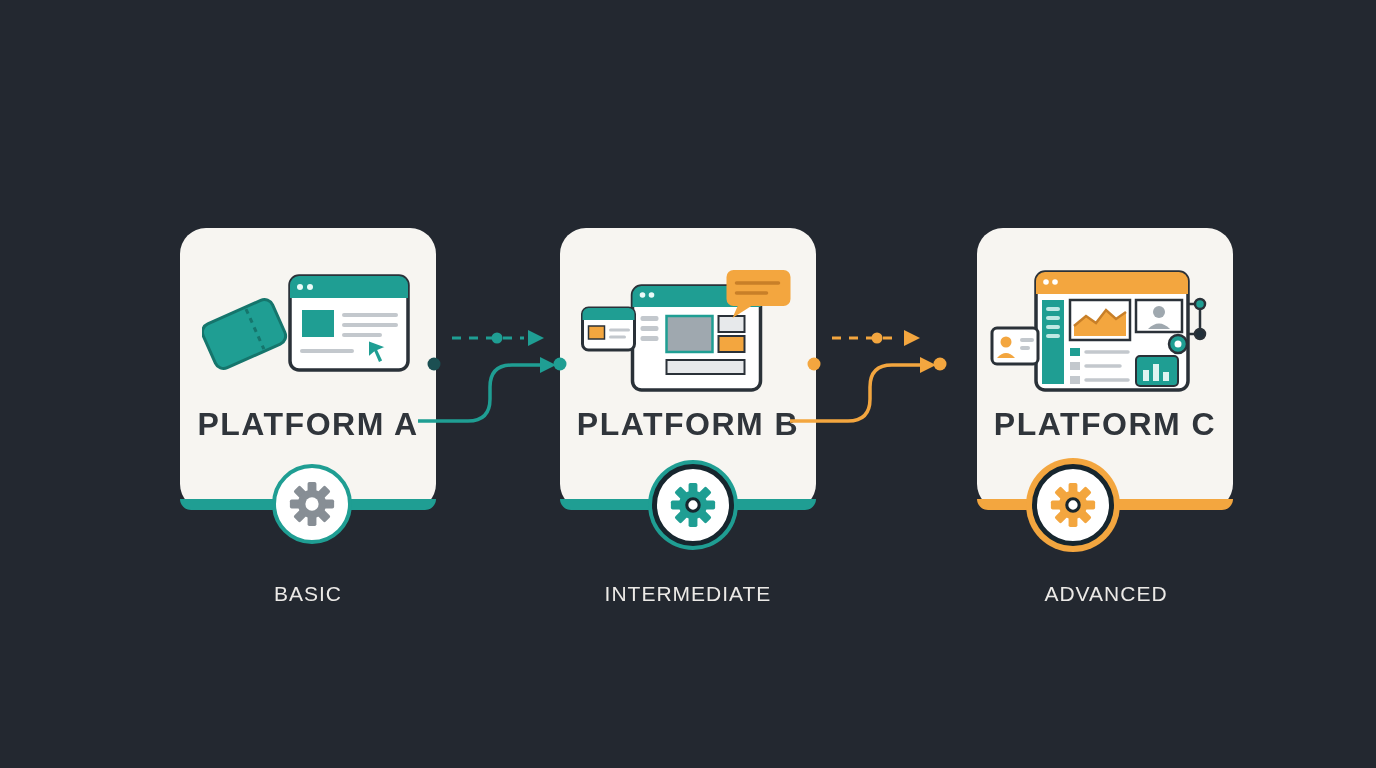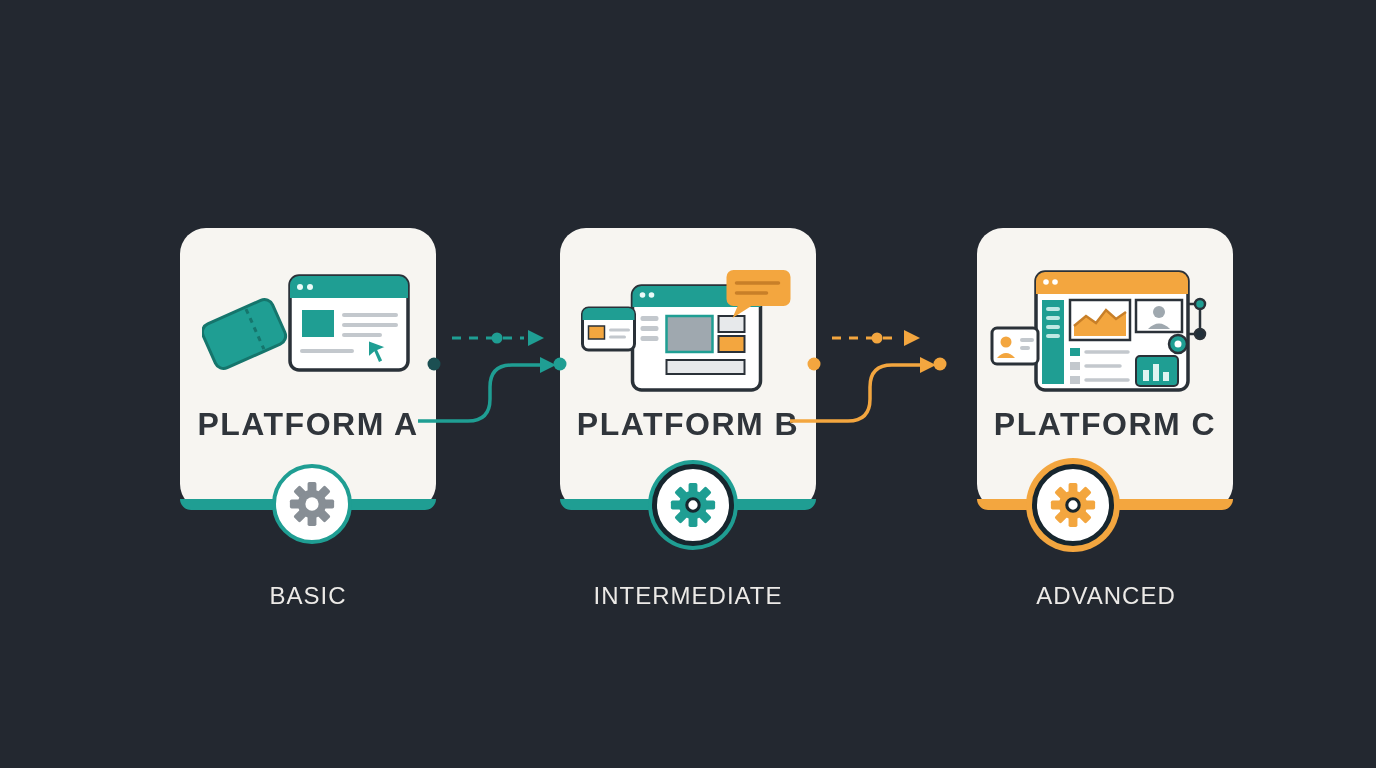--- a/index.html
+++ b/index.html
@@ -61,21 +61,21 @@
     z-index: 3;
   }
   .badge-a { left: 272px; border: 4px solid #1f9e93; }
   .badge-b { left: 652px; border: 5px solid #17262e; box-shadow: 0 0 0 4px #1f9e93; }
   .badge-c { left: 1032px; border: 5px solid #17262e; box-shadow: 0 0 0 6px #f3a63f; }
   .level {
     position: absolute;
     top: 582px;
     width: 256px;
     text-align: center;
-    font-size: 24px;
+    font-size: 21px;
     letter-spacing: 1px;
     color: #eceae7;
     z-index: 1;
   }
   .level-a { left: 180px; }
   .level-b { left: 560px; }
   .level-c { left: 978px; }
   .overlay {
     position: absolute;
     inset: 0;

